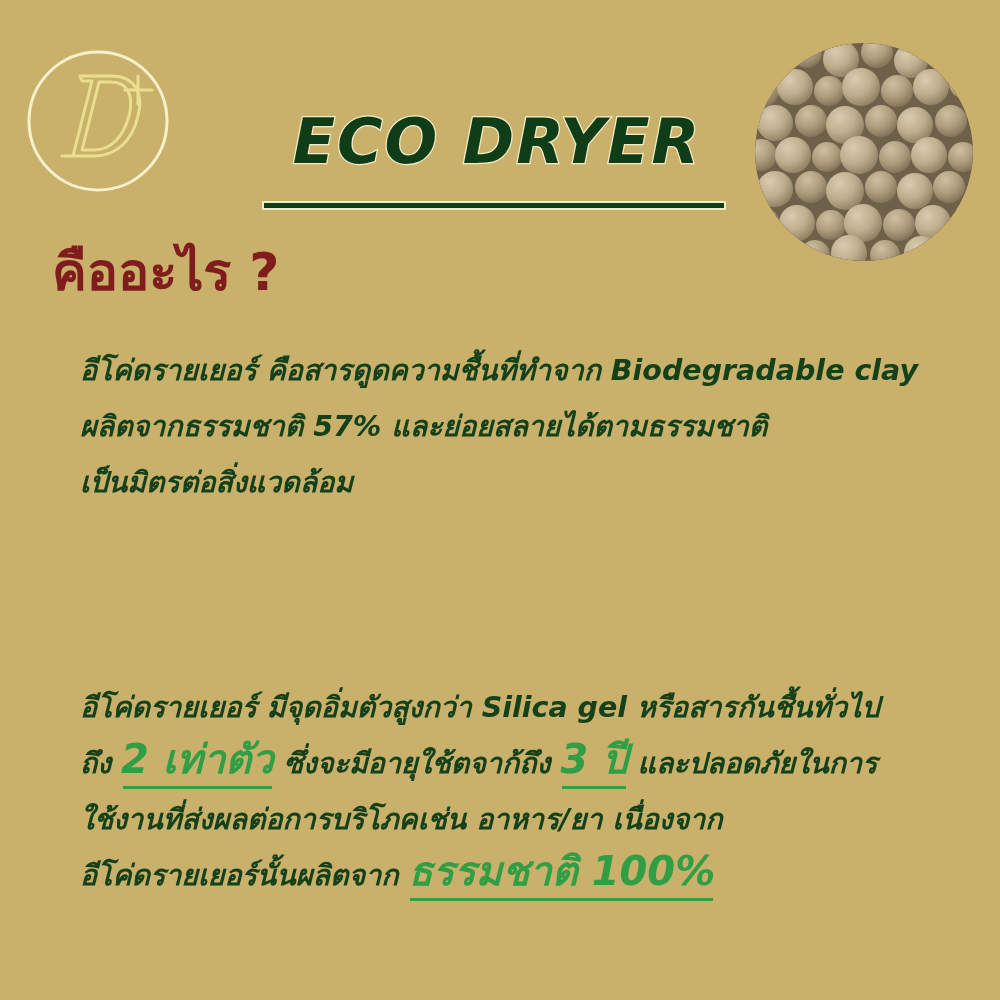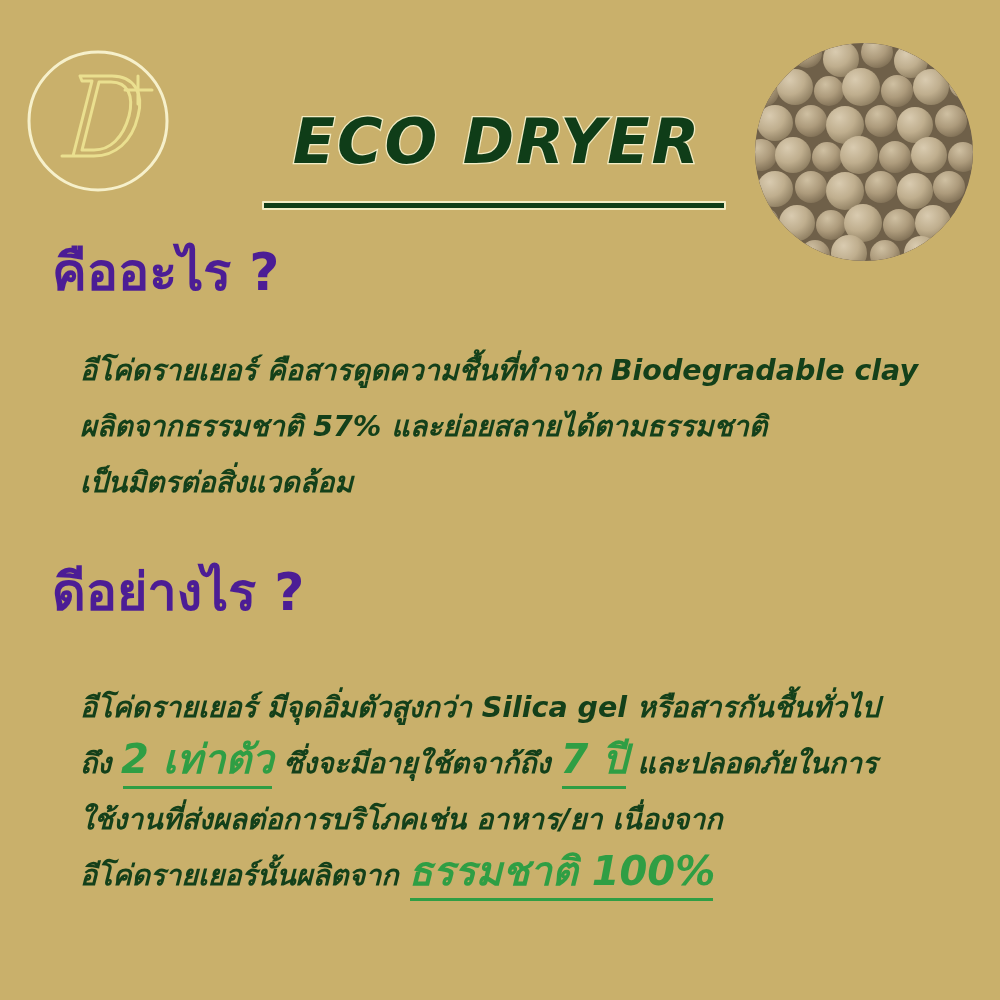--- a/index.html
+++ b/index.html
@@ -76,21 +76,21 @@
     background: #0f3d18;
     border: 2px solid #f2ecc4;
     box-sizing: border-box;
     border-radius: 1px;
   }
 
   
   .heading {
     position: absolute;
     left: 52px;
-    color: #4c1d95;
+    color: #7f1d1d;
     font-size: 52px;
     font-weight: 700;
     line-height: 1.15;
     white-space: nowrap;
   }
   #heading-what { top: 218px; }
   #heading-why  { top: 538px; }
 
   
   .para {
@@ -229,27 +229,26 @@
   <div class="title-rule"></div>
 
   <div class="heading" id="heading-what">คืออะไร ?</div>
 
   <div class="para" id="para-what">
     <span class="line">อีโค่ดรายเยอร์ คือสารดูดความชื้นที่ทำจาก Biodegradable clay</span>
     <span class="line">ผลิตจากธรรมชาติ 57% และย่อยสลายได้ตามธรรมชาติ</span>
     <span class="line">เป็นมิตรต่อสิ่งแวดล้อม</span>
   </div>
 
-  <div class="heading" id="heading-why">ดีอย่างไร ?</div>
 
   <div class="para" id="para-why">
     <span class="line">อีโค่ดรายเยอร์ มีจุดอิ่มตัวสูงกว่า Silica gel หรือสารกันชื้นทั่วไป</span>
 
     <span class="line">
-      <span>ถึง </span><span class="hl big">2 เท่าตัว</span><span> ซึ่งจะมีอายุใช้ตจาก้ถึง </span><span class="hl big">7 ปี</span><span> และปลอดภัยในการ</span>
+      <span>ถึง </span><span class="hl big">2 เท่าตัว</span><span> ซึ่งจะมีอายุใช้ตจาก้ถึง </span><span class="hl big">3 ปี</span><span> และปลอดภัยในการ</span>
     </span>
 
     <span class="line">ใช้งานที่ส่งผลต่อการบริโภคเช่น อาหาร/ยา เนื่องจาก</span>
 
     <span class="line">
       <span>อีโค่ดรายเยอร์นั้นผลิตจาก </span><span class="hl xl">ธรรมชาติ 100%</span>
     </span>
   </div>
 
 </div>

